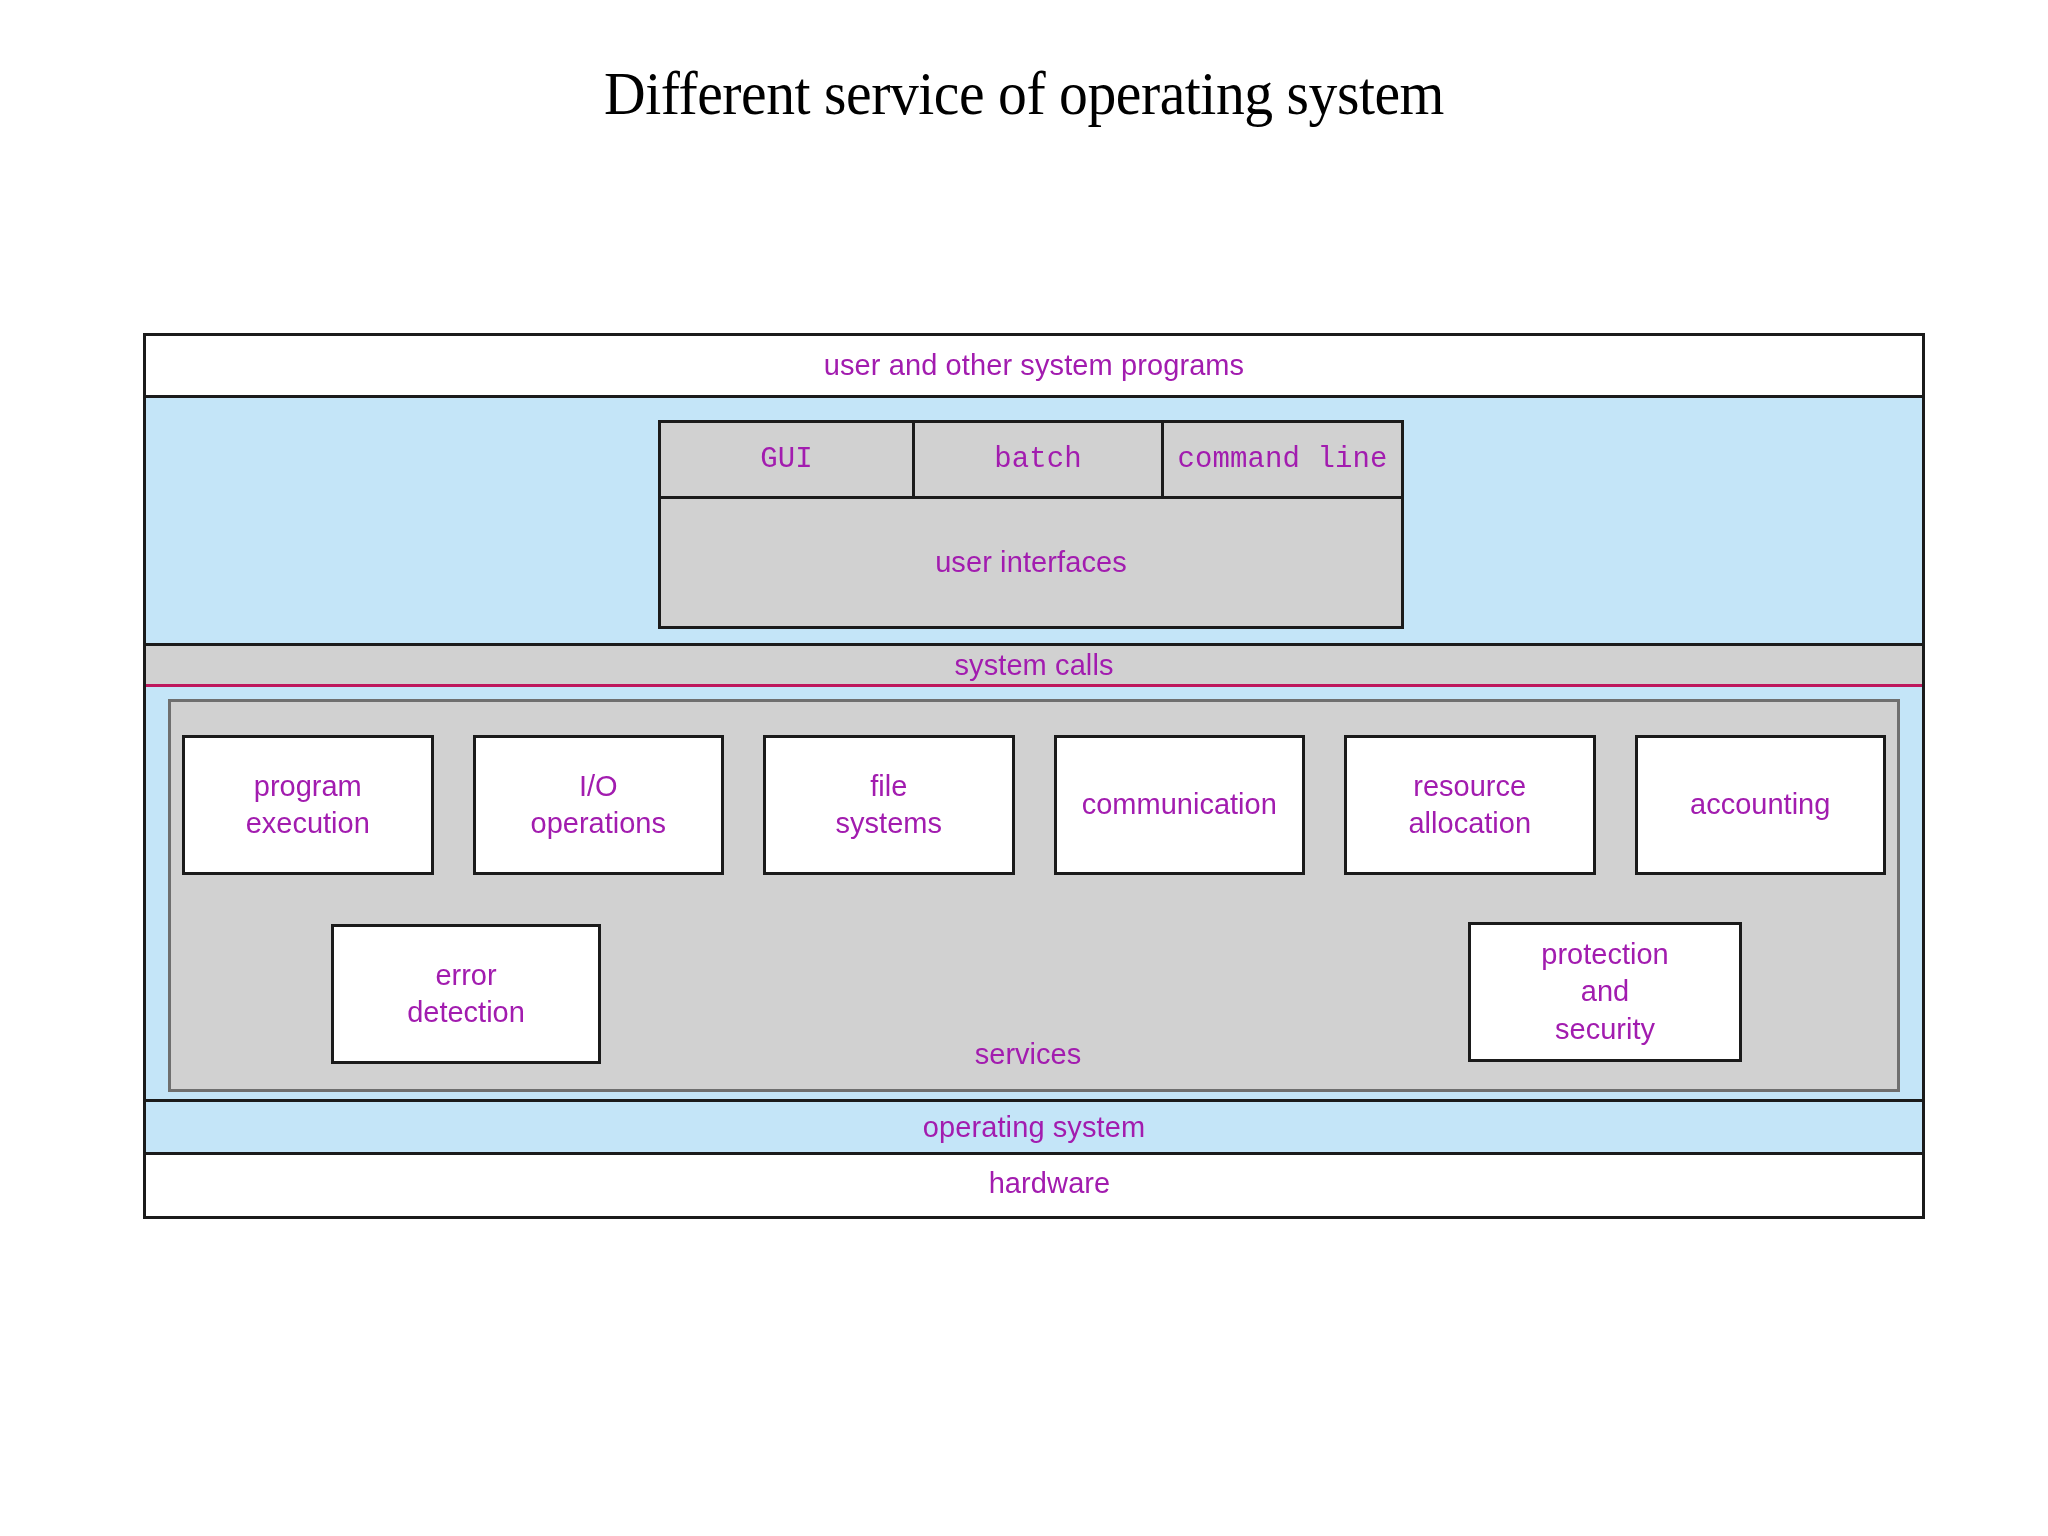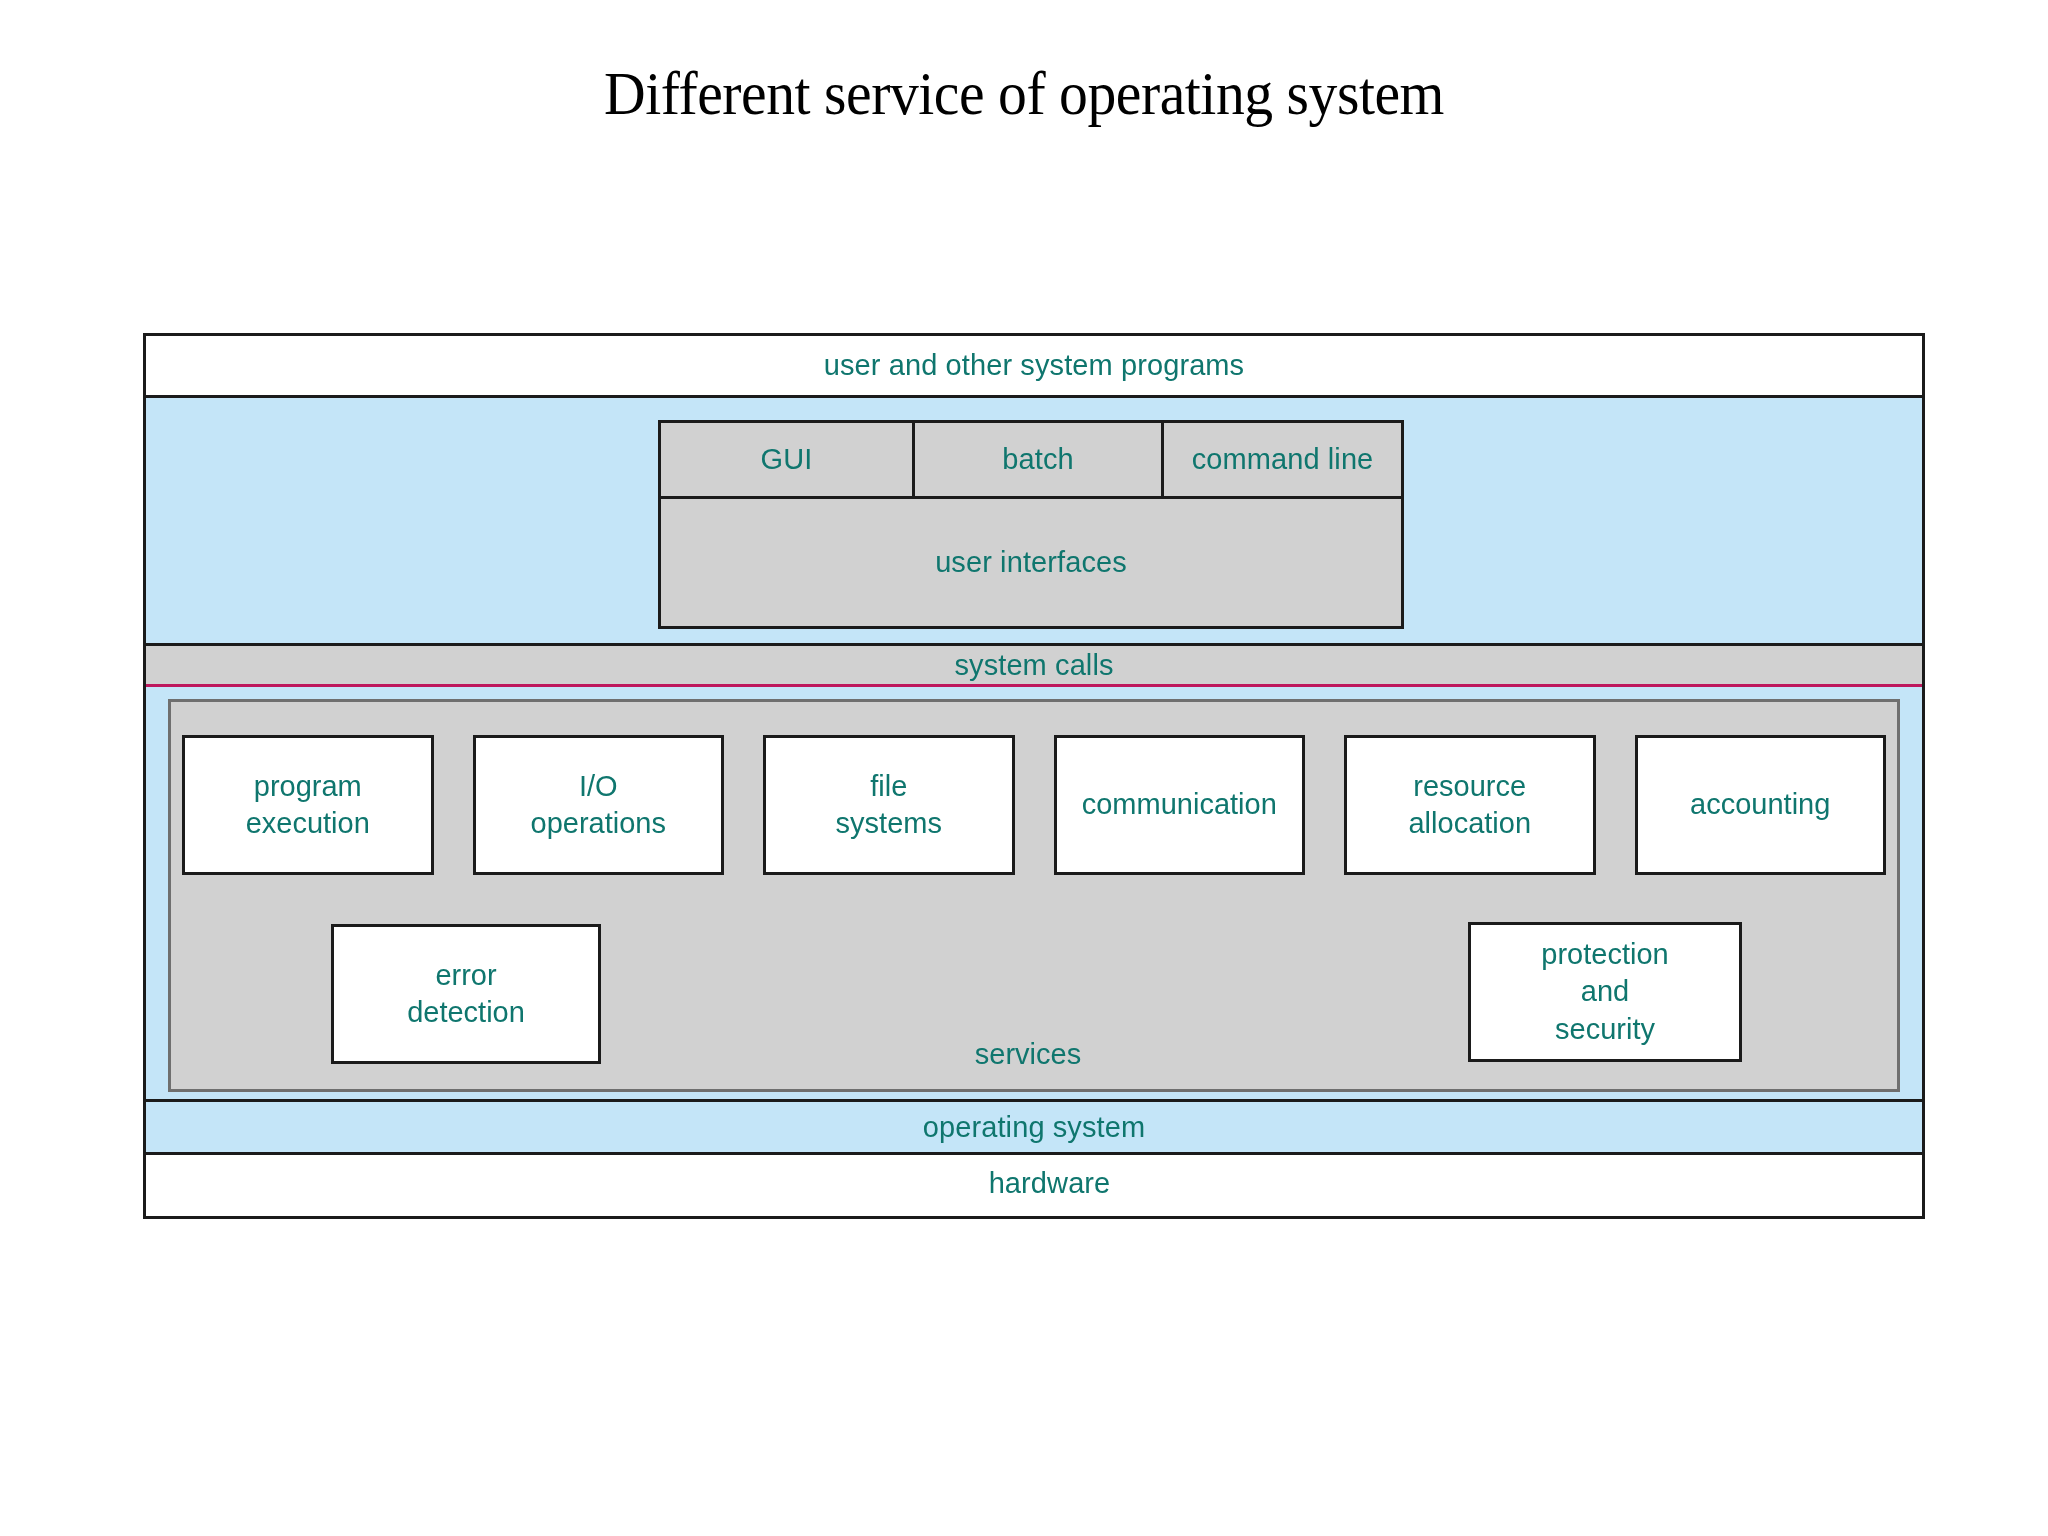--- a/index.html
+++ b/index.html
@@ -33,21 +33,21 @@
   
   .diagram {
     position: absolute;
     left: 143px;
     top: 333px;
     width: 1782px;
     height: 886px;
     box-sizing: border-box;
     border: 3px solid #1b1b1b;
     background: #ffffff;
-    color: #0f766e;
+    color: #a21caf;
   }
 
   .band {
     box-sizing: border-box;
     width: 100%;
     display: flex;
     align-items: center;
     justify-content: center;
     font-size: 29px;
     letter-spacing: 0.1px;
@@ -77,20 +77,21 @@
     box-sizing: border-box;
     border: 3px solid #1b1b1b;
     background: #d1d1d1;
     display: flex;
     flex-direction: column;
   }
   .ui-modes {
     display: flex;
     height: 73px;
     border-bottom: 3px solid #1b1b1b;
+    font-family: Liberation Mono, monospace;
   }
   .ui-mode {
     box-sizing: border-box;
     display: flex;
     align-items: center;
     justify-content: center;
     font-size: 29px;
     background: #d1d1d1;
   }
   .ui-mode + .ui-mode { border-left: 3px solid #1b1b1b; }

